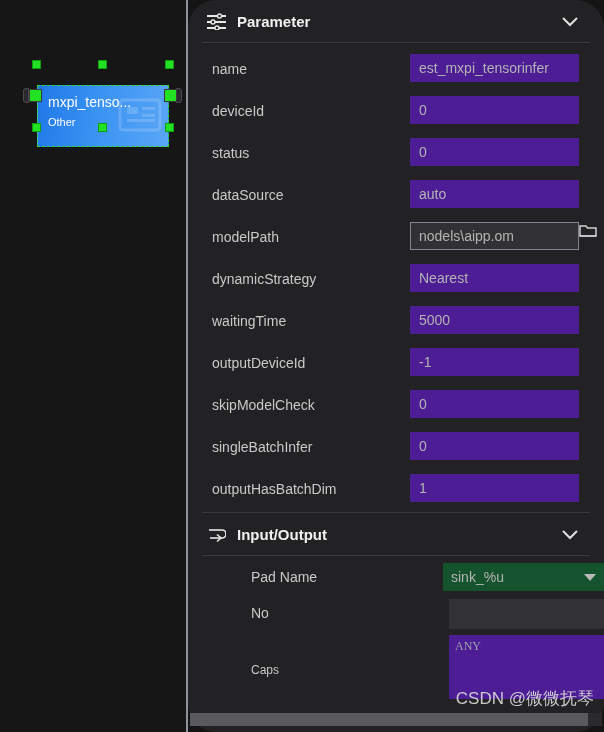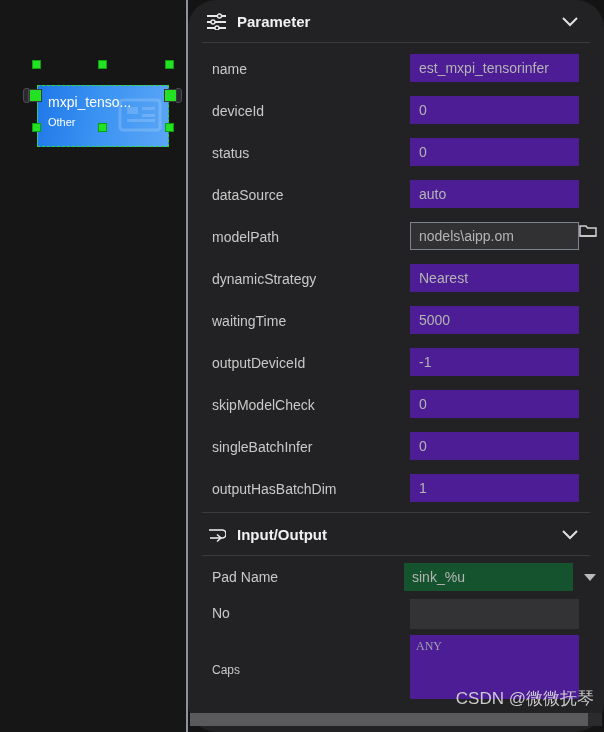--- a/index.html
+++ b/index.html
@@ -195,21 +195,21 @@
     position: absolute;
     right: 7px;
     top: 5px;
     width: 18px; height: 16px;
     cursor: pointer;
   }
 
   
   #io-section { }
 
-  .io-rows { padding-top: 7px; }
+  .io-rows { padding-top: 7px; padding-left: 39px; }
 
   .io-row {
     position: relative;
     height: 36px;
   }
 
   .select-field {
     position: absolute;
     left: 216px;
     top: 0px;

